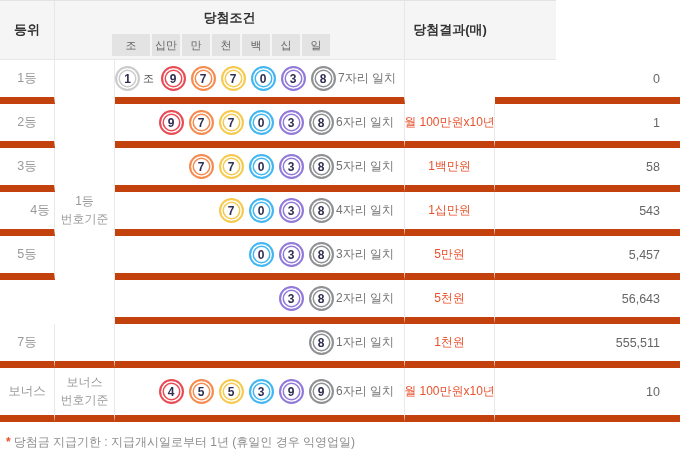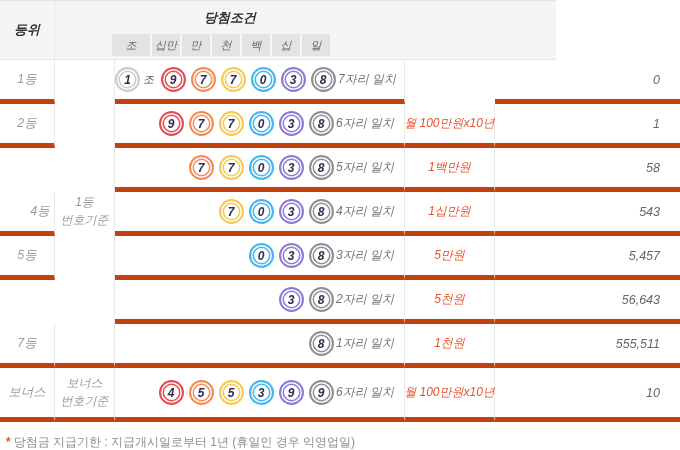--- a/index.html
+++ b/index.html
@@ -1,37 +1,37 @@
 <!DOCTYPE html>
 <html><head>
 <meta charset="utf-8">
 <style>
   * { margin:0; padding:0; box-sizing:border-box; }
   html,body { width:680px; height:450px; background:#fff;
     font-family:"Liberation Sans","DejaVu Sans",sans-serif; }
-  .table { width:556px;font-style:italic; }
+  .table { width:556px; }
 
   
   .thead { display:grid; grid-template-columns:55px 350px 90px 185px;
     height:60px; background:#f5f5f5; border-top:1px solid #e3e3e3;
     border-bottom:1px solid #e7e7e7; }
   .th { display:flex; align-items:center; justify-content:center;
     font-size:13px; font-weight:bold; color:#333; border-right:1px solid #e7e7e7; }
   .th:last-child { border-right:none; }
   .th-cond { flex-direction:column; align-items:stretch; justify-content:flex-start; }
   .th-cond .cond-title { flex:1; display:flex; align-items:center; justify-content:center; }
   .strip { display:flex; gap:2px; margin:0 0 3px 57px; height:22px; }
   .strip .box { background:#e3e3e3; color:#666; font-size:11px; font-weight:normal;
     display:flex; align-items:center; justify-content:center; width:28px; }
   .strip .box.jo { width:38px; }
 
   
   .tbody { display:grid; grid-template-columns:55px 60px 290px 90px 185px;
     grid-template-rows:repeat(7,44px) 54px; }
-  .cell { display:flex; align-items:center; border-bottom:5px solid #c2410c; }
+  .cell { display:flex; align-items:center; border-bottom:7px solid #c2410c; }
   .vr { border-right:1px solid #e9e9e9; }
   .rank { justify-content:center; color:#999; font-size:12.5px; }
   .basis { flex-direction:column; justify-content:center; color:#999;
     font-size:12px; line-height:1.45; text-align:center; }
   .cond { justify-content:flex-end; padding-right:2px; }
   .jo-ball-wrap { display:flex; align-items:center; }
   .jo-label { font-size:11px; color:#555; margin:0 4px 0 3px; }
   .slots { display:flex; width:180px; }
   .slot { width:30px; display:flex; align-items:center; justify-content:center; }
   .ball { width:25px; height:25px; border-radius:50%; background:#fff;
@@ -57,20 +57,21 @@
       <div class="strip">
         <div class="box jo">조</div>
         <div class="box">십만</div>
         <div class="box">만</div>
         <div class="box">천</div>
         <div class="box">백</div>
         <div class="box">십</div>
         <div class="box">일</div>
       </div>
     </div>
+    <div class="th">당첨결과(매)</div>
   </div>
   <div class="tbody" id="tbody">
       <div class="cell rank vr" style="grid-area: 1 / 1;">1등</div>
       <div class="cell basis vr" style="grid-area: 1 / 2 / span 7;">
         <div class="">1등</div>
         <div class="">번호기준</div>
       </div>
       <div class="cell cond vr" style="grid-area: 1 / 3;">
         <div class="jo-ball-wrap">
           <div class="ball" style="--c: #cbcbcb;">1</div>
@@ -118,20 +119,21 @@
             <div class="ball" style="--c: #9179da;">3</div>
           </div>
           <div class="slot">
             <div class="ball" style="--c: #8f9094;">8</div>
           </div>
         </div>
         <div class="match">6자리 일치</div>
       </div>
       <div class="cell prize vr" style="grid-area: 2 / 4;">월 100만원x10년</div>
       <div class="cell result" style="grid-area: 2 / 5;">1</div>
+      <div class="cell rank vr" style="grid-area: 3 / 1;">3등</div>
       <div class="cell cond vr" style="grid-area: 3 / 3;">
         <div class="slots">
           <div class="slot"></div>
           <div class="slot">
             <div class="ball" style="--c: #f68b4f;">7</div>
           </div>
           <div class="slot">
             <div class="ball" style="--c: #f6ca4e;">7</div>
           </div>
           <div class="slot">

